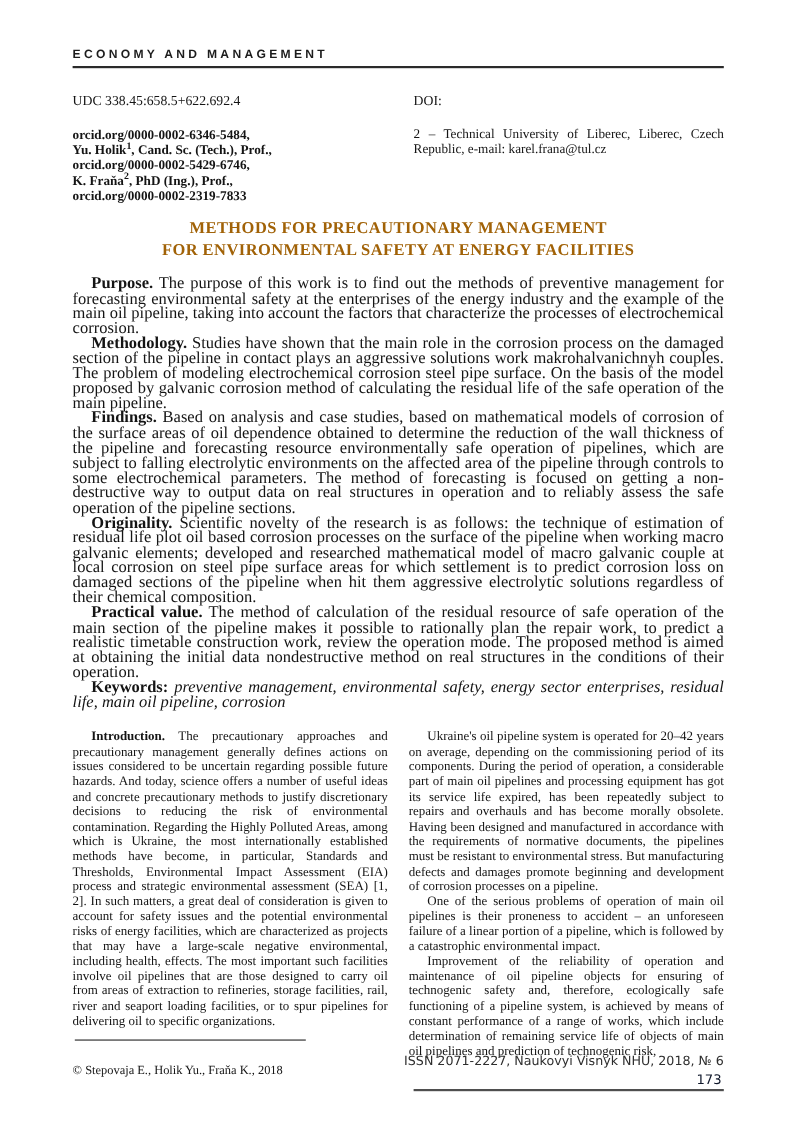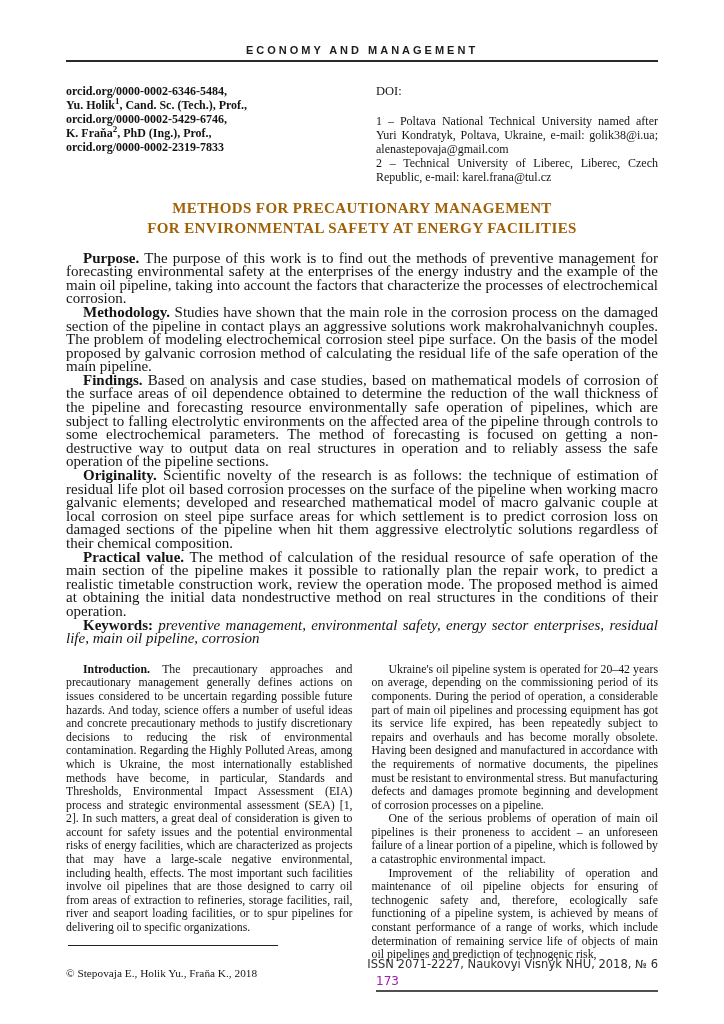--- a/index.html
+++ b/index.html
@@ -15,21 +15,21 @@
     position: relative;
     width: 724px; height: 1024px;
     padding: 44px 66px 0 66px;
   }
   
   .section-header {
     font-family: "Liberation Sans", sans-serif;
     font-weight: bold;
     font-size: 11px;
     letter-spacing: 3px;
-    text-align: center;
+    text-align: left;
     color: #1c1c1c;
     padding-bottom: 4px;
     border-bottom: 2px solid #2a2a2a;
     margin-bottom: 22px;
   }
   
   .meta-row { display: flex; gap: 12px; }
   .meta-left { width: 298px; }
   .meta-right { width: 282px; margin-left: auto; }
   .udc, .doi { font-size: 12.5px; margin-bottom: 16px; }
@@ -84,51 +84,51 @@
     bottom: 32px;
     display: flex;
     align-items: flex-end;
     justify-content: space-between;
     font-family: "DejaVu Sans", sans-serif;
     flex-direction: column;
   }
   .issn { font-size: 11.5px; color: #2e2e2e; padding-bottom: 3px; }
   .pagenum-wrap {
     width: 282px;
-    text-align: left;
+    text-align: right;
     font-size: 12px;
-    color: #a21caf;
+    color: #0f172a;
     border-bottom: 2px solid #4f4f4f;
     padding-bottom: 2px;
     padding-right: 2px;
   }
 </style>
 </head>
 <body>
 
 <div class="page">
 
   <div class="section-header">
     <span>ECONOMY AND MANAGEMENT</span>
   </div>
 
   <div class="meta-row">
     <div class="meta-left">
+      <div class="udc">UDC 338.45:658.5+622.692.4</div>
       <div class="authors">
         <p>orcid.org/0000-0002-6346-5484,</p>
         <p><span>Yu. Holik</span><sup>1</sup><span>, Cand. Sc. (Tech.), Prof.,</span></p>
         <p>orcid.org/0000-0002-5429-6746,</p>
         <p><span>K. Fraňa</span><sup>2</sup><span>, PhD (Ing.), Prof.,</span></p>
         <p>orcid.org/0000-0002-2319-7833</p>
       </div>
     </div>
     <div class="meta-right">
       <div class="doi">DOI:</div>
       <div class="affiliations">
-        <p>1 – Poltava National Technical University named after Yuri Kondratyk, Poltava, Ukraine, e-mail: golik38@i.ua; alenastepovaja@gmail.com</p>
         <p>2 – Technical University of Liberec, Liberec, Czech Republic, e-mail: karel.frana@tul.cz</p>
       </div>
     </div>
   </div>
 
   <h1 class="title">
     <span>METHODS FOR PRECAUTIONARY MANAGEMENT</span><br>
     <span>FOR ENVIRONMENTAL SAFETY AT ENERGY FACILITIES</span>
   </h1>
 

